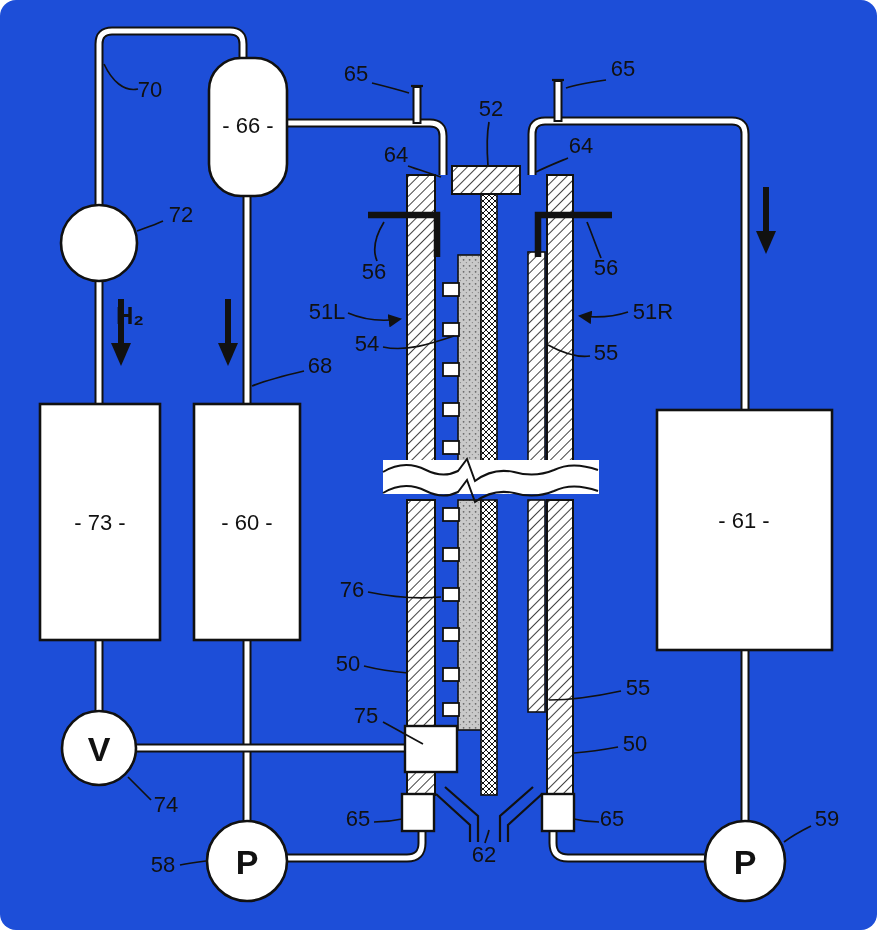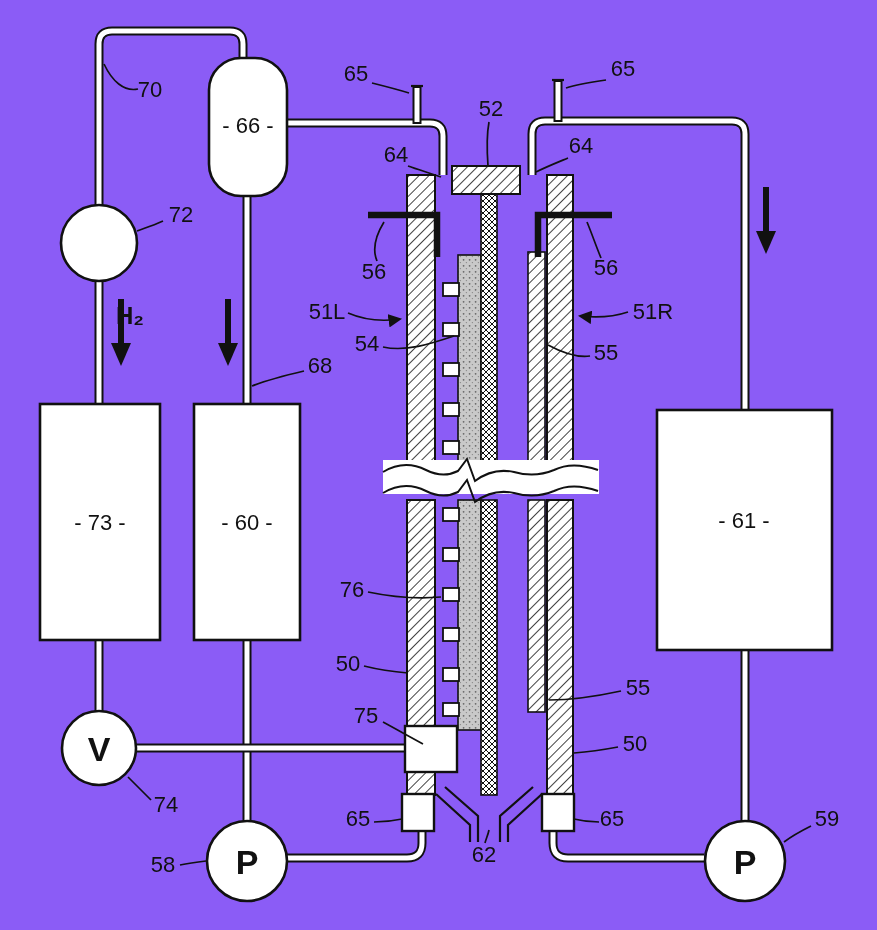--- a/index.html
+++ b/index.html
@@ -1,17 +1,17 @@
 <!DOCTYPE html>
 <html><head>
 <meta charset="utf-8">
 <style>
   html,body{margin:0;padding:0;background:#ffffff;}
-  .stage{width:877px;height:930px;position:relative;background:#8b5cf6;
-         font-family:"Liberation Sans",sans-serif;overflow:hidden;}
+  .stage{width:877px;height:930px;position:relative;background:#1d4ed8;
+         font-family:"Liberation Sans",sans-serif;overflow:hidden;border-radius:16px;}
   svg{display:block;}
   svg text{font-family:"Liberation Sans",sans-serif;}
   .pipe-o{fill:none;stroke:#111111;stroke-width:9;stroke-linejoin:round;stroke-linecap:butt;}
   .pipe-i{fill:none;stroke:#ffffff;stroke-width:5;stroke-linejoin:round;stroke-linecap:butt;}
   .vessel{fill:#ffffff;stroke:#111111;stroke-width:2.6;}
   .part{stroke:#111111;stroke-width:2;}
   .thin{stroke:#111111;stroke-width:1.6;}
   .lead{fill:none;stroke:#111111;stroke-width:6.5;}
   .leader{fill:none;stroke:#111111;stroke-width:1.7;}
   .flow{stroke:#111111;stroke-width:6;}

